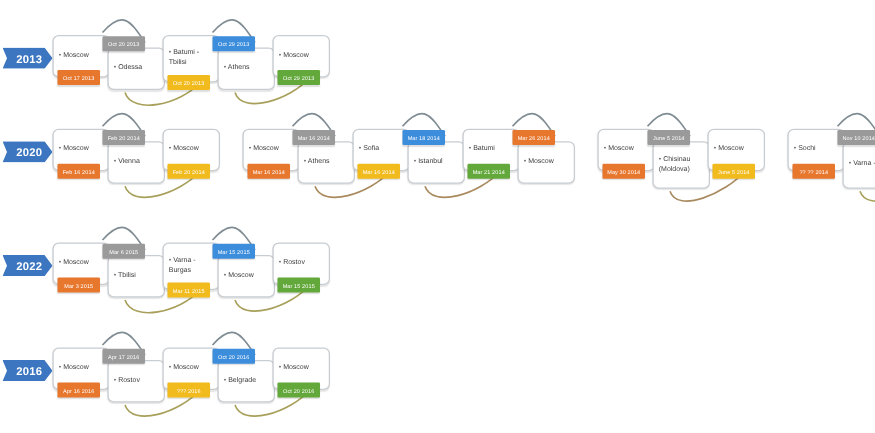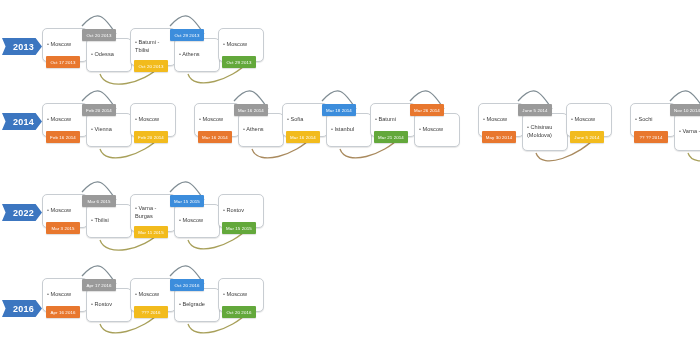--- a/index.html
+++ b/index.html
@@ -80,21 +80,21 @@
     </div>
     <div class="badge c-yellow" style="left: 134px; top: 60px;">Oct 20 2013</div>
     <div class="node" style="left: 174px; top: 38px;">
       <div class="city"><span class="b">• </span>Athens</div>
     </div>
     <div class="badge c-blue" style="left: 170px; top: 29px;">Oct 29 2013</div>
     <div class="node" style="left: 218px; top: 28px;">
       <div class="city"><span class="b">• </span>Moscow</div>
     </div>
     <div class="badge c-green" style="left: 222px; top: 56px;">Oct 29 2013</div>
-    <div class="year-chevron" style="left: 2px; top: 113px;">2014</div>
+    <div class="year-chevron" style="left: 2px; top: 113px;">2020</div>
     <div class="node" style="left: 42px; top: 103px;">
       <div class="city"><span class="b">• </span>Moscow</div>
     </div>
     <div class="badge c-orange" style="left: 46px; top: 131px;">Feb 16 2014</div>
     <div class="node" style="left: 86px; top: 113px;">
       <div class="city"><span class="b">• </span>Vienna</div>
     </div>
     <div class="badge c-gray" style="left: 82px; top: 104px;">Feb 20 2014</div>
     <div class="node" style="left: 130px; top: 103px;">
       <div class="city"><span class="b">• </span>Moscow</div>
@@ -158,21 +158,21 @@
     </div>
     <div class="badge c-yellow" style="left: 134px; top: 226px;">Mar 11 2015</div>
     <div class="node" style="left: 174px; top: 204px;">
       <div class="city"><span class="b">• </span>Moscow</div>
     </div>
     <div class="badge c-blue" style="left: 170px; top: 195px;">Mar 15 2015</div>
     <div class="node" style="left: 218px; top: 194px;">
       <div class="city"><span class="b">• </span>Rostov</div>
     </div>
     <div class="badge c-green" style="left: 222px; top: 222px;">Mar 15 2015</div>
-    <div class="year-chevron" style="left: 2px; top: 288px; margin-top: 12px;">2016</div>
+    <div class="year-chevron" style="left: 2px; top: 288px;">2016</div>
     <div class="node" style="left: 42px; top: 278px;">
       <div class="city"><span class="b">• </span>Moscow</div>
     </div>
     <div class="badge c-orange" style="left: 46px; top: 306px;">Apr 16 2016</div>
     <div class="node" style="left: 86px; top: 288px;">
       <div class="city"><span class="b">• </span>Rostov</div>
     </div>
     <div class="badge c-gray" style="left: 82px; top: 279px;">Apr 17 2016</div>
     <div class="node" style="left: 130px; top: 278px;">
       <div class="city"><span class="b">• </span>Moscow</div>

